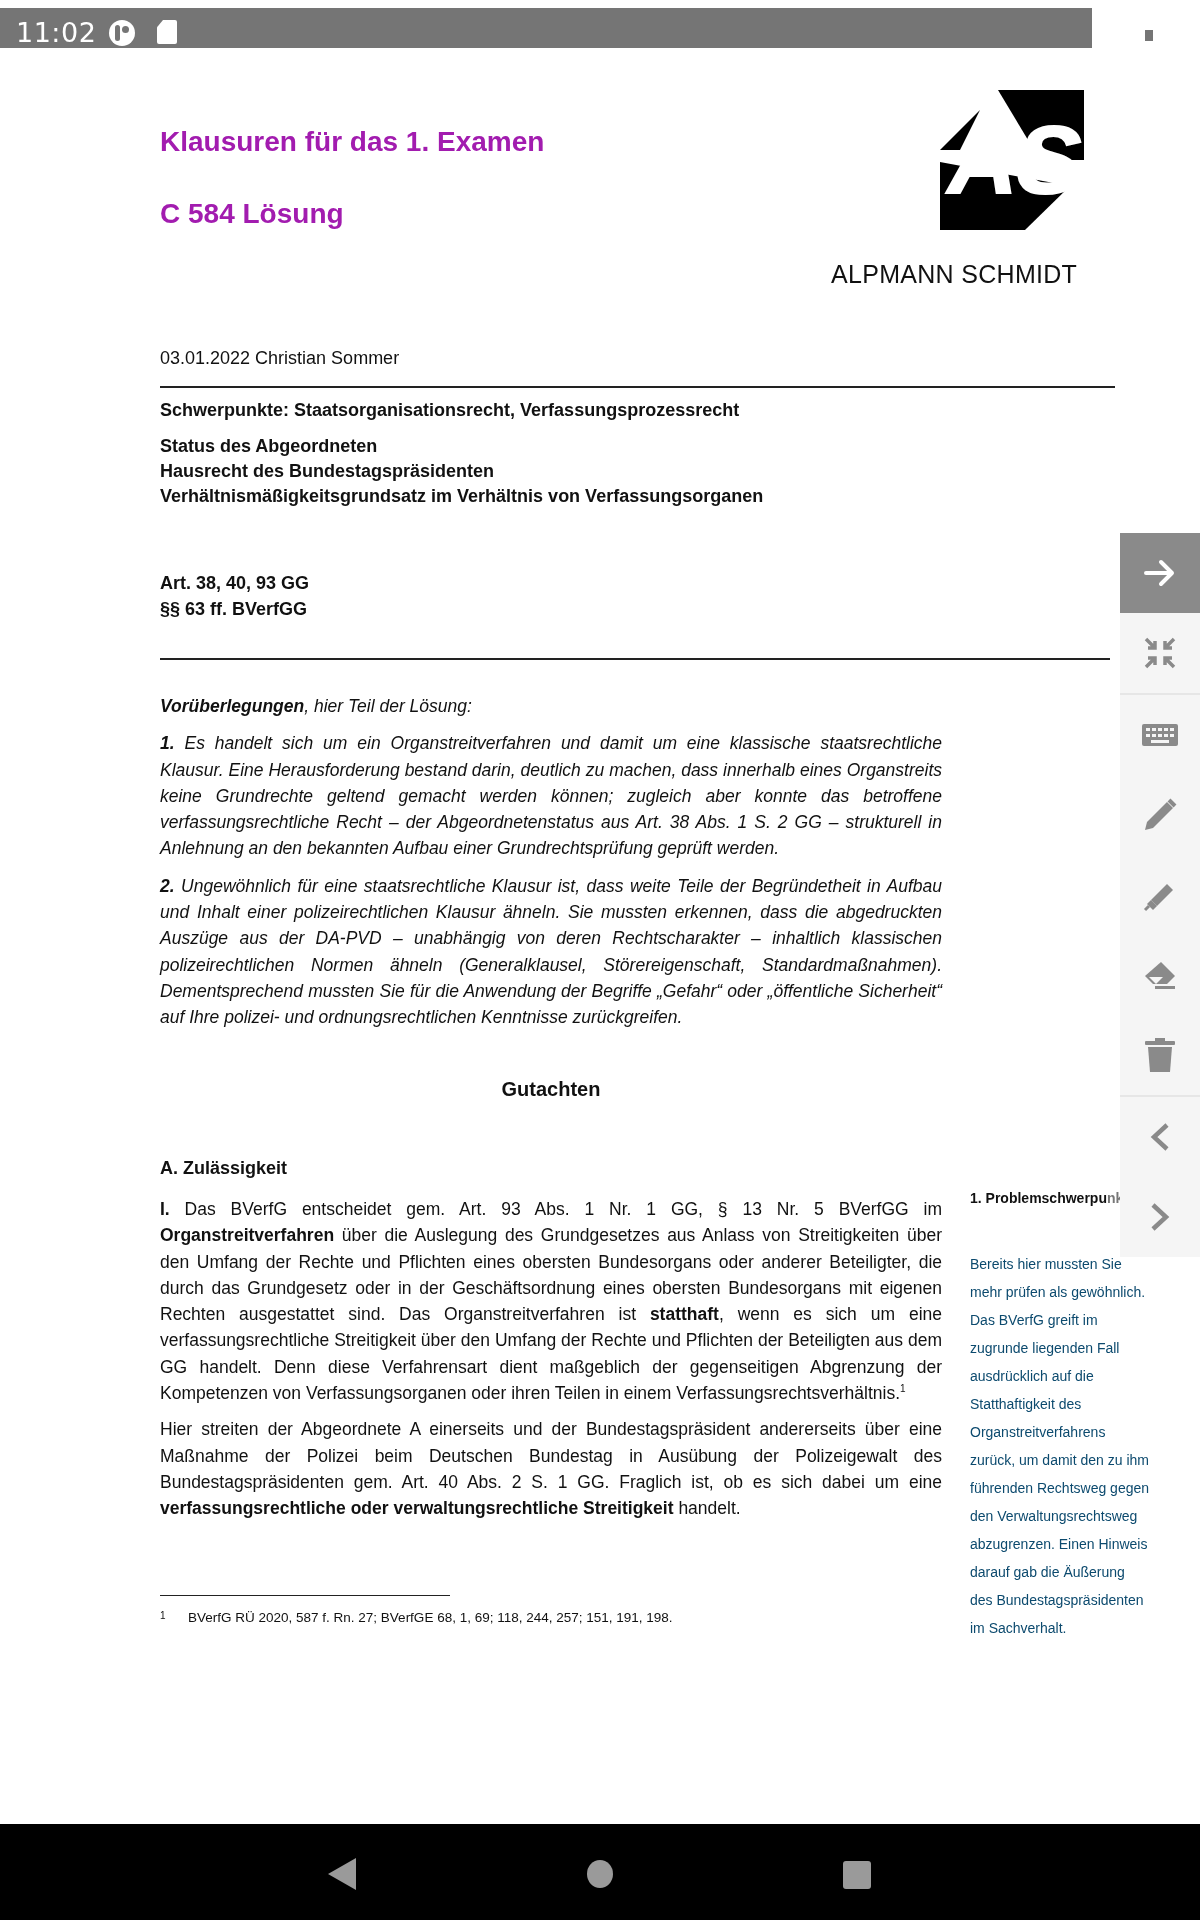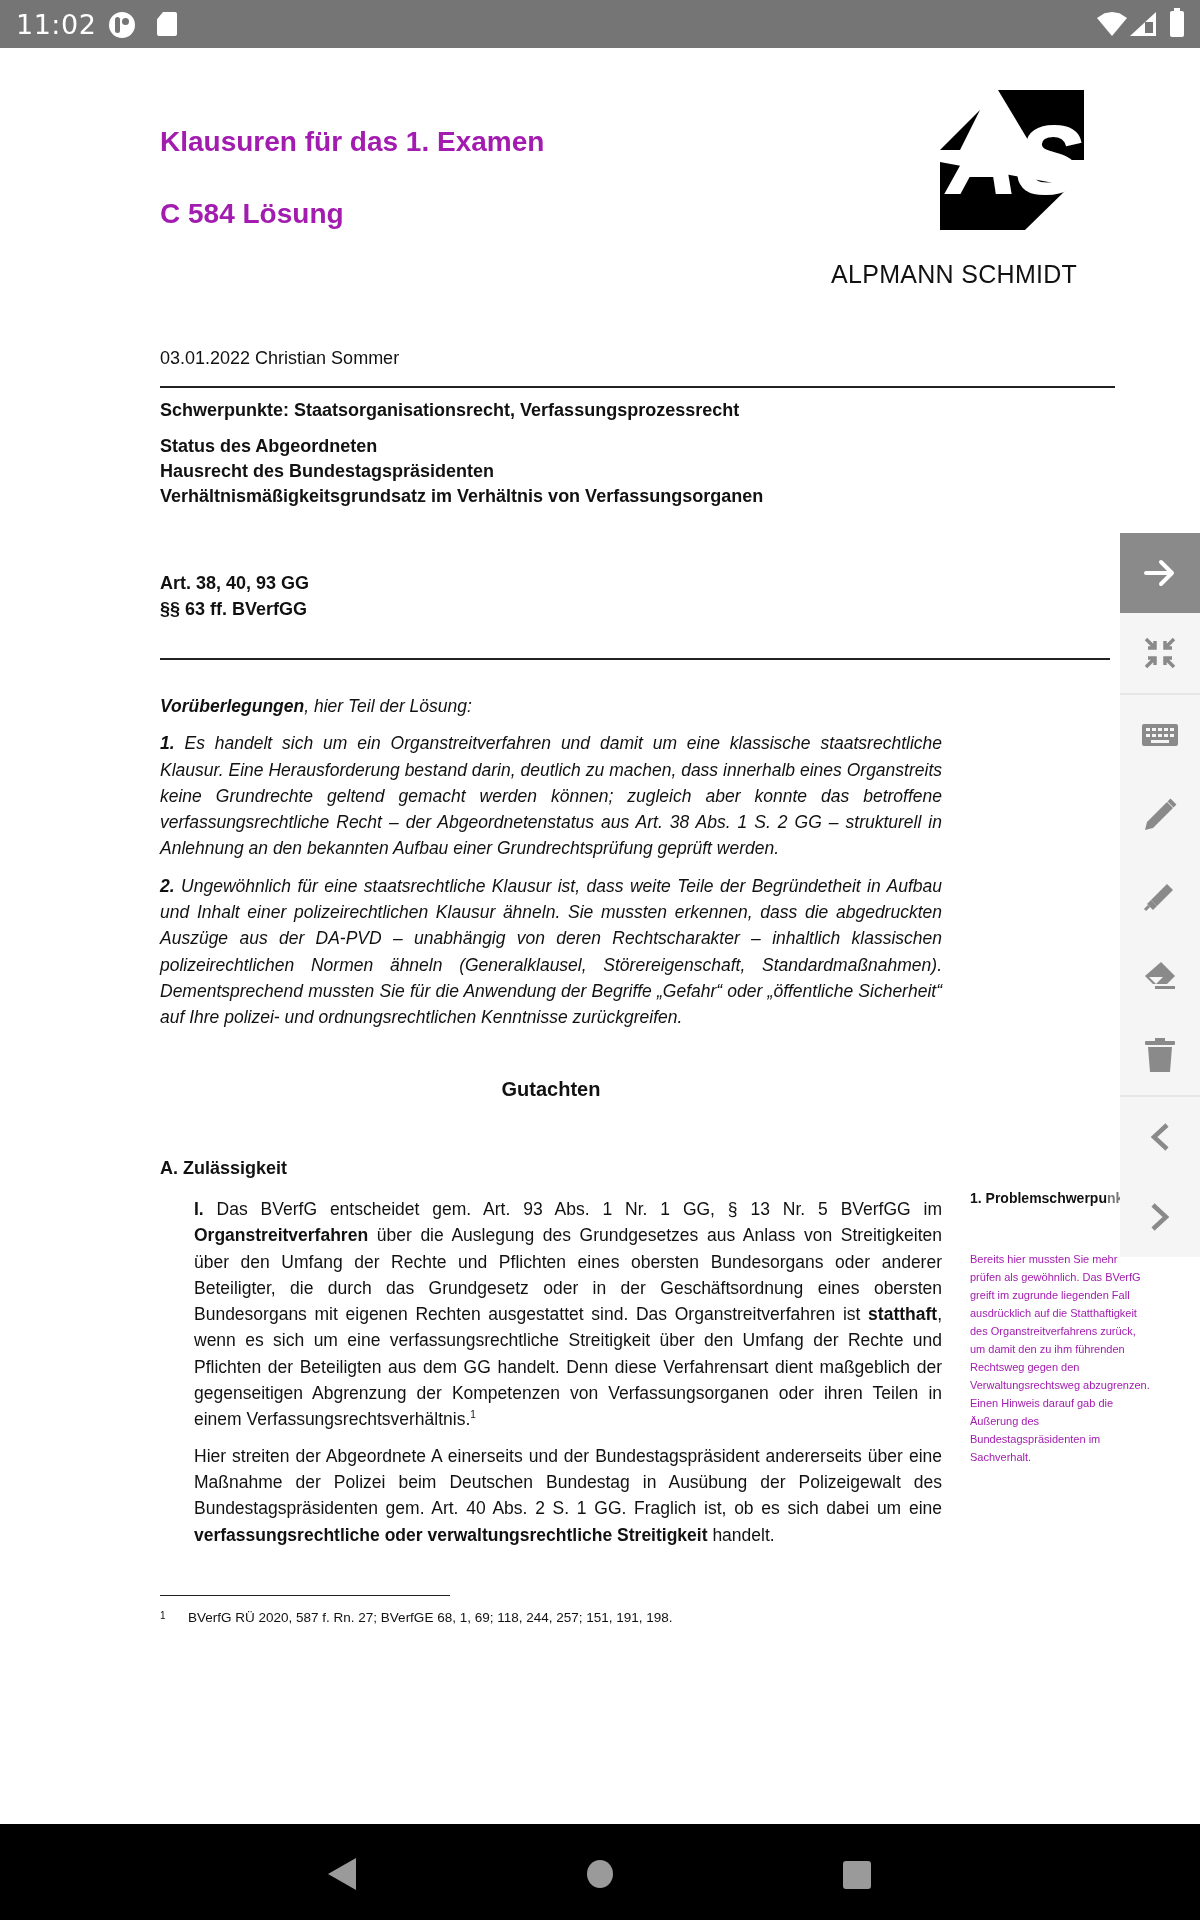--- a/index.html
+++ b/index.html
@@ -1,20 +1,20 @@
 <!DOCTYPE html>
 <html><head>
 <meta charset="utf-8">
 <style>
   * { box-sizing: border-box; margin: 0; padding: 0; }
   html, body { width: 1200px; height: 1920px; overflow: hidden; background: #fff; }
   body { position: relative; font-family: "Liberation Sans", sans-serif; color: #111; }
 
   
-  .statusbar { position: absolute; left: 0; top: 0; width: 1200px; height: 48px; background: #757575; color: #fff; }
+  .statusbar { position: absolute; left: 0; top: 8px; width: 1092px; height: 48px; background: #757575; color: #fff; }
   .statusbar .time { position: absolute; left: 16px; top: 9px; font-size: 27px; font-family: "DejaVu Sans", sans-serif; letter-spacing: 0.5px; }
   .sb-icon { position: absolute; }
   .sb-app { left: 109px; top: 12px; width: 26px; height: 26px; border-radius: 50%; background: #fff; }
   .sb-app::before { content: ""; position: absolute; left: 6px; top: 5px; width: 5px; height: 16px; border-radius: 3px; background: #757575; }
   .sb-app::after { content: ""; position: absolute; left: 13px; top: 6px; width: 7px; height: 7px; border-radius: 50%; background: #757575; }
   .sb-sd { left: 157px; top: 12px; width: 20px; height: 24px; background: #fff; border-radius: 2px; clip-path: polygon(30% 0, 100% 0, 100% 100%, 0 100%, 0 30%); }
   .sb-wifi { left: 1097px; top: 12px; width: 30px; height: 24px; background: #fff; clip-path: polygon(0 25%, 25% 5%, 50% 0, 75% 5%, 100% 25%, 50% 100%); }
   .sb-signal { left: 1130px; top: 12px; width: 26px; height: 24px; background: #fff; clip-path: polygon(100% 0, 100% 100%, 0 100%); }
   .sb-signal::after { content:""; position:absolute; right:3px; top:10px; width:8px; height:11px; background:#757575; }
   .sb-battery { left: 1170px; top: 11px; width: 14px; height: 26px; background: #fff; border-radius: 2px; }
@@ -41,31 +41,31 @@
   .hr2 { position: absolute; left: 160px; top: 610px; width: 950px; height: 2px; background: #222; }
 
   .prelim { position: absolute; left: 160px; top: 645px; width: 782px; font-size: 17.5px; font-style: italic; line-height: 26.3px; }
   .prelim p { margin-bottom: 11px; text-align: justify; }
   .prelim b { font-style: italic; }
 
   .gut-title { position: absolute; left: 160px; width: 782px; top: 1030px; text-align: center; font-weight: bold; font-size: 20px; }
   .intro { position: absolute; left: 160px; top: 1072px; font-size: 17.5px; }
   .sec-a { position: absolute; left: 160px; top: 1110px; font-weight: bold; font-size: 18px; }
   .body { position: absolute; left: 160px; top: 1148px; width: 782px; font-size: 17.5px; line-height: 26.3px; }
-  .body p { text-align: justify; margin-bottom: 10px; margin-left: 34px; }
+  .body p { text-align: justify; margin-bottom: 10px; }
   sup { font-size: 10px; vertical-align: super; line-height: 0; }
 
   .fn-rule { position: absolute; left: 160px; top: 1547px; width: 290px; height: 1px; background: #222; }
   .footnote { position: absolute; left: 160px; top: 1562px; font-size: 13.5px; }
   .footnote .num { display: inline-block; width: 28px; font-size: 10px; vertical-align: top; }
 
   
   .margin-title { position: absolute; left: 970px; top: 1142px; font-weight: bold; font-size: 14px; color: #111; }
   .margin-title .fade { color: #777; }
-  .margin-note { position: absolute; left: 970px; top: 1202px; width: 180px; font-size: 11px; line-height: 18px; color: #a21caf; }
+  .margin-note { position: absolute; left: 970px; top: 1202px; width: 180px; font-size: 14px; line-height: 28px; color: #0c4a6e; }
 
   
   .logo { position: absolute; left: 940px; top: 42px; width: 144px; height: 140px; }
   .logo-text { position: absolute; left: 831px; top: 212px; font-size: 25px; letter-spacing: 0.3px; color: #111; font-family: "Liberation Sans", sans-serif; }
 
   
   .toolbar { position: absolute; left: 1120px; top: 533px; width: 80px; }
   .tb-btn { position: relative; width: 80px; height: 80px; background: #f5f5f5; display: flex; align-items: center; justify-content: center; }
   .tb-btn.primary { background: #8a8a8a; }
   .tb-sep { width: 80px; height: 2px; background: #e6e6e6; }

